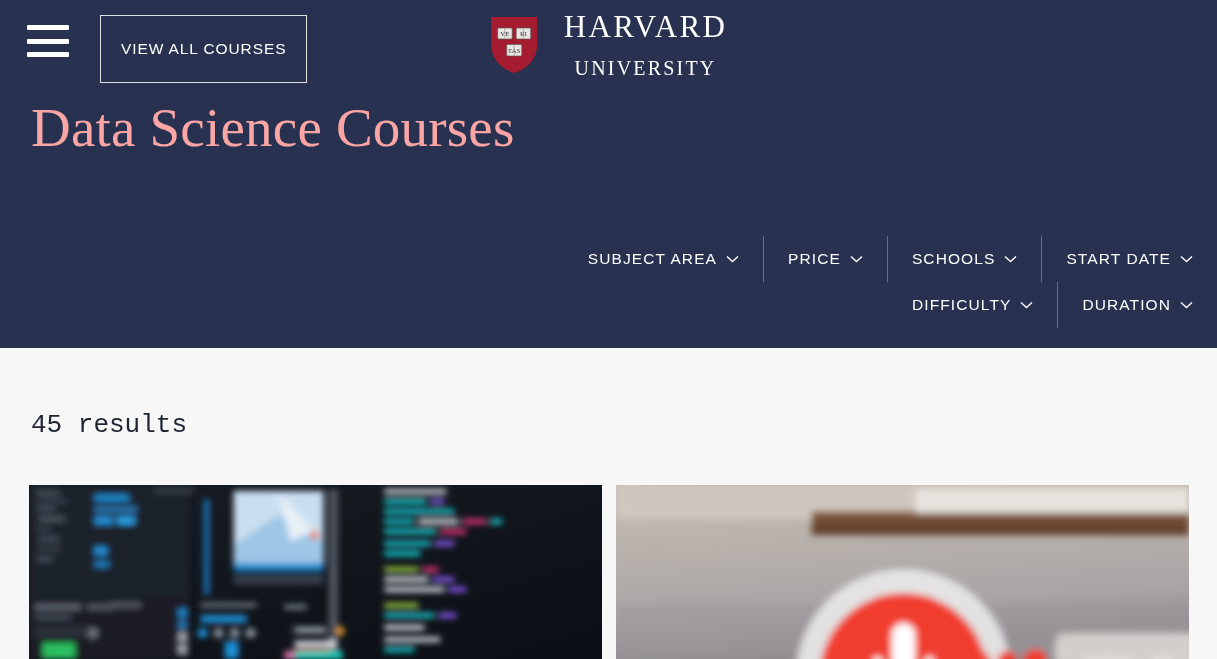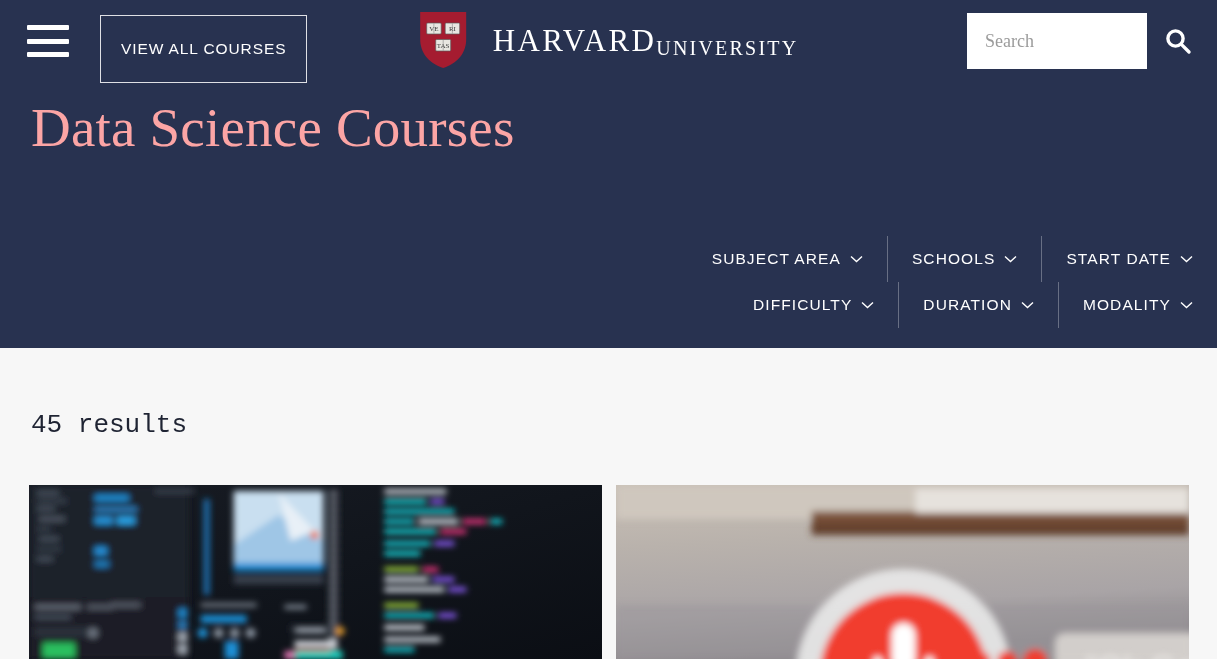--- a/index.html
+++ b/index.html
@@ -79,21 +79,21 @@
     top: 11px;
     transform: translateX(-50%);
     display: flex;
     align-items: center;
     gap: 26px;
     text-decoration: none;
   }
   .shield { width: 48px; height: 58px; display: block; }
   .logo-words {
     display: flex;
-    flex-direction: row;
+    flex-direction: column;
     align-items: center;
     line-height: 1;
     color: #ffffff;
     font-family: "Liberation Serif", serif;
   }
   .logo-words .l1 {
     font-size: 31px;
     letter-spacing: 2.4px;
     font-weight: 400;
   }
@@ -252,42 +252,39 @@
             <line x1="33.2" y1="12.4" x2="33.2" y2="22.6"></line>
             <line x1="24" y1="28.9" x2="24" y2="39.6"></line>
           </g>
         </svg>
         <span class="logo-words">
           <span class="l1">HARVARD</span>
           <span class="l2">UNIVERSITY</span>
         </span>
       </a>
 
-      <div class="search-wrap">
-        <input class="search-input" type="text" placeholder="Search" style="">
-        <button class="search-btn">
-          <svg width="30" height="30" viewBox="0 0 30 30">
-            <circle cx="12.5" cy="12.5" r="7.6" fill="none" stroke="#ffffff" stroke-width="3.4"></circle>
-            <line x1="18.4" y1="18.4" x2="26" y2="26" stroke="#ffffff" stroke-width="3.4" stroke-linecap="round"></line>
-          </svg>
-        </button>
-      </div>
     </div>
 
     <h1 class="page-title">Data Science Courses</h1>
 
     <div class="filters">
       <div class="filter-row">
         <button class="filter-item">
           <span>SUBJECT AREA</span>
           <svg class="chev" viewBox="0 0 13 8">
               <path d="M1 1.5 L6.5 6.5 L12 1.5" fill="none" stroke="#ffffff" stroke-width="1.4"></path>
             </svg>
         </button>
         <button class="filter-item">
+          <span>PRICE</span>
+          <svg class="chev" viewBox="0 0 13 8">
+              <path d="M1 1.5 L6.5 6.5 L12 1.5" fill="none" stroke="#ffffff" stroke-width="1.4"></path>
+            </svg>
+        </button>
+        <button class="filter-item">
           <span>SCHOOLS</span>
           <svg class="chev" viewBox="0 0 13 8">
               <path d="M1 1.5 L6.5 6.5 L12 1.5" fill="none" stroke="#ffffff" stroke-width="1.4"></path>
             </svg>
         </button>
         <button class="filter-item">
           <span>START DATE</span>
           <svg class="chev" viewBox="0 0 13 8">
               <path d="M1 1.5 L6.5 6.5 L12 1.5" fill="none" stroke="#ffffff" stroke-width="1.4"></path>
             </svg>
@@ -295,26 +292,20 @@
       </div>
       <div class="filter-row">
         <button class="filter-item">
           <span>DIFFICULTY</span>
           <svg class="chev" viewBox="0 0 13 8">
               <path d="M1 1.5 L6.5 6.5 L12 1.5" fill="none" stroke="#ffffff" stroke-width="1.4"></path>
             </svg>
         </button>
         <button class="filter-item">
           <span>DURATION</span>
-          <svg class="chev" viewBox="0 0 13 8">
-              <path d="M1 1.5 L6.5 6.5 L12 1.5" fill="none" stroke="#ffffff" stroke-width="1.4"></path>
-            </svg>
-        </button>
-        <button class="filter-item">
-          <span>MODALITY</span>
           <svg class="chev" viewBox="0 0 13 8">
               <path d="M1 1.5 L6.5 6.5 L12 1.5" fill="none" stroke="#ffffff" stroke-width="1.4"></path>
             </svg>
         </button>
       </div>
     </div>
   </div>
 
   <div class="results-area">
 

